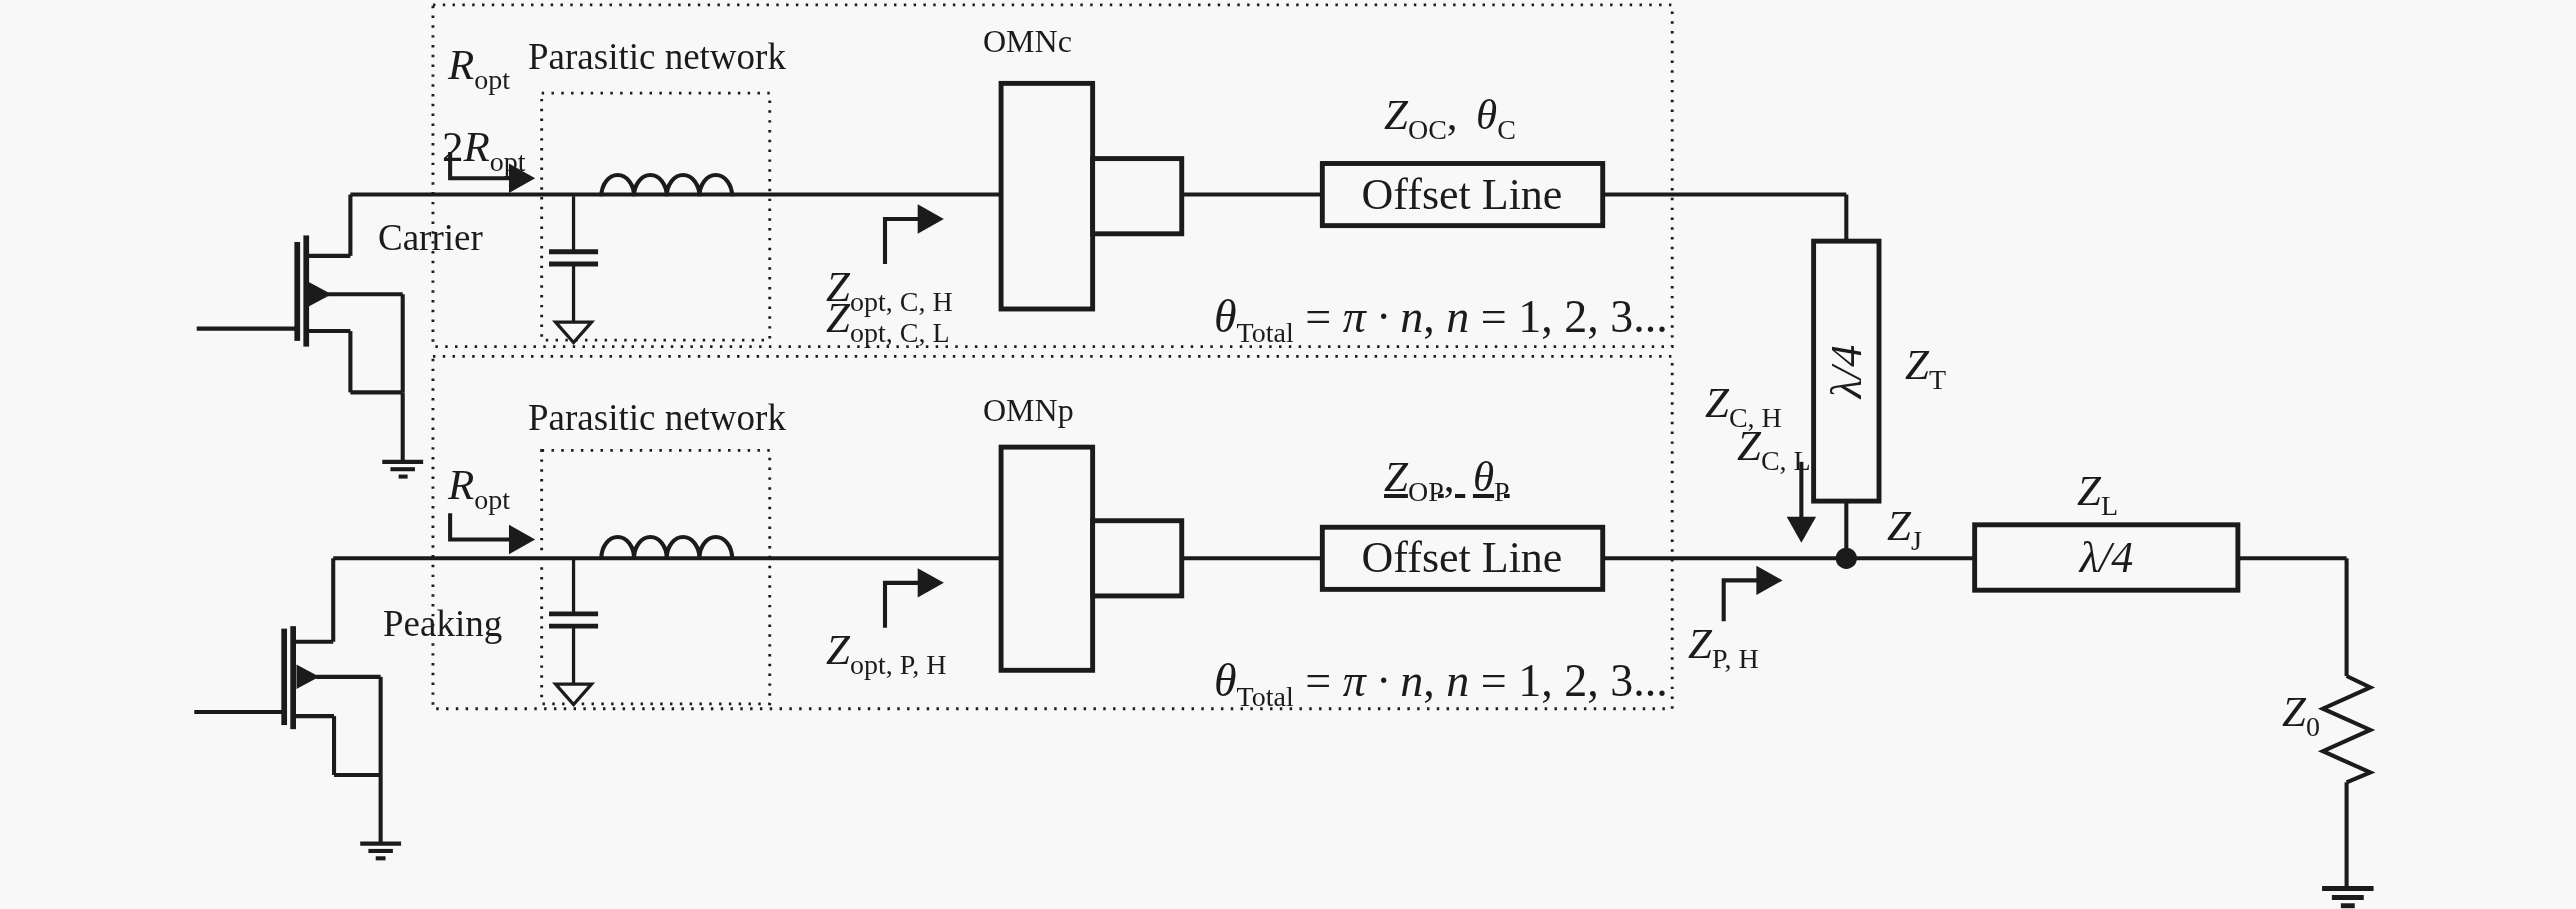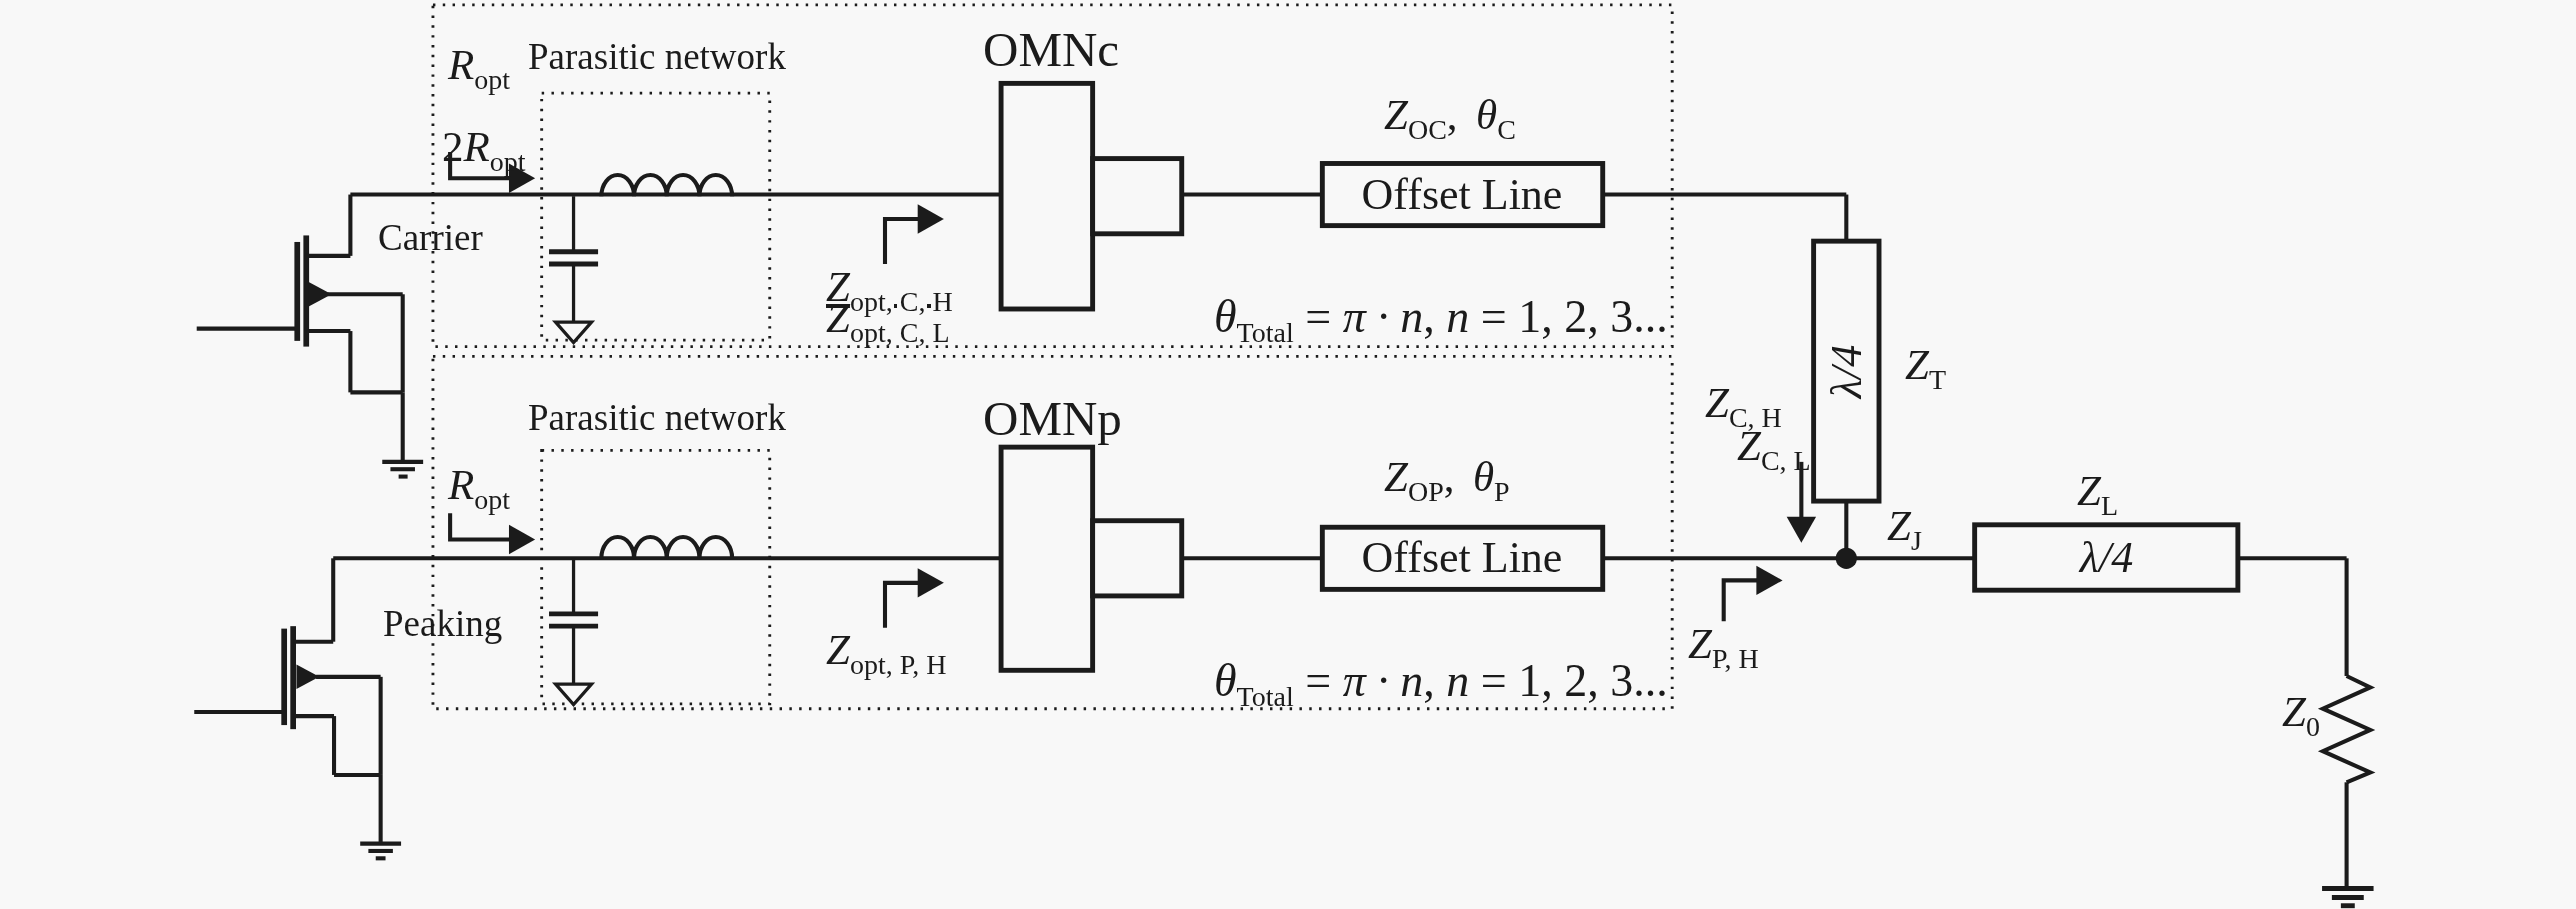--- a/index.html
+++ b/index.html
@@ -6,21 +6,21 @@
   .canvas {
     position:relative; width:2520px; height:909px; background:#f8f8f8;
     overflow:hidden; font-family:"Liberation Serif","DejaVu Serif",serif; color:#1b1b1b;
   }
   svg.wires { position:absolute; left:0; top:0; }
   .t { position:absolute; line-height:1; white-space:nowrap; color:#1b1b1b; }
   .var { font-style:italic; font-size:43px; }
   .var sub, .var .rm, sub { font-style:normal; }
   sub { font-size:28px; line-height:1; }
   .lbl { font-size:37px; font-style:normal; }
-  .omn { font-size:49px; font-style:normal; }
+  .omn { font-size:32px; font-style:normal; }
   .boxlbl { display:flex; align-items:center; justify-content:center; font-size:44px; }
   .ital { font-style:italic; }
   .formula { font-size:46px;margin-top:27px; }
   .formula .it { font-style:italic; }
   .pre { white-space:pre; }
   .rot { transform:rotate(-90deg); }
   .sp { margin-left:0.18em; }
 </style>
 </head>
 <body>
@@ -190,33 +190,33 @@
 <div class="t lbl" style="left:378px; top:219px;text-align:right;">Carrier</div>
 
 <div class="t omn" style="left:983px; top:24.5px;">OMNc</div>
 
 <div class="t var" style="left:1384px; top:93px;"><span>Z</span><sub>OC</sub><span class="rm pre">, </span><span class="sp">θ</span><sub>C</sub></div>
 
 <div class="t boxlbl" style="left:1322px; top:164px; width:280px; height:62px;">Offset Line</div>
 
 <div class="t formula" style="left:1214px; top:267px;"><span class="it">θ</span><sub>Total</sub><span class="pre"> = </span><span class="it pre">π · n</span><span class="pre">, </span><span class="it">n</span><span class="pre"> = 1, 2, 3...</span></div>
 
-<div class="t var" style="left:826px; top:265px;text-decoration:underline;"><span>Z</span><sub>opt, C, H</sub></div>
+<div class="t var" style="left:826px; top:265px;"><span>Z</span><sub>opt, C, H</sub></div>
 
 <div class="t var" style="left:826px; top:296px;"><span>Z</span><sub>opt, C, L</sub></div>
 
 <div class="t var" style="left:448px; top:463px;"><span class="rm"></span><span>R</span><sub>opt</sub></div>
 
 <div class="t lbl" style="left:528px; top:399px;">Parasitic network</div>
 
 <div class="t lbl" style="left:383px; top:605px;">Peaking</div>
 
 <div class="t omn" style="left:983px; top:394px;">OMNp</div>
 
-<div class="t var" style="left:1384px; top:455px;"><span>Z</span><sub>OP</sub><span class="rm pre">, </span><span class="sp">θ</span><sub>P</sub></div>
+<div class="t var" style="left:1384px; top:455px;text-decoration:underline;"><span>Z</span><sub>OP</sub><span class="rm pre">, </span><span class="sp">θ</span><sub>P</sub></div>
 
 <div class="t boxlbl" style="left:1322px; top:527px; width:280px; height:62px;">Offset Line</div>
 
 <div class="t formula" style="left:1214px; top:631px;"><span class="it">θ</span><sub>Total</sub><span class="pre"> = </span><span class="it pre">π · n</span><span class="pre">, </span><span class="it">n</span><span class="pre"> = 1, 2, 3...</span></div>
 
 <div class="t var" style="left:826px; top:628px;"><span>Z</span><sub>opt, P, H</sub></div>
 
 <div class="t var" style="left:1705px; top:381px;"><span>Z</span><sub>C, H</sub></div>
 
 <div class="t var" style="left:1705px; top:424px;margin-left:32px;"><span>Z</span><sub>C, L</sub></div>

